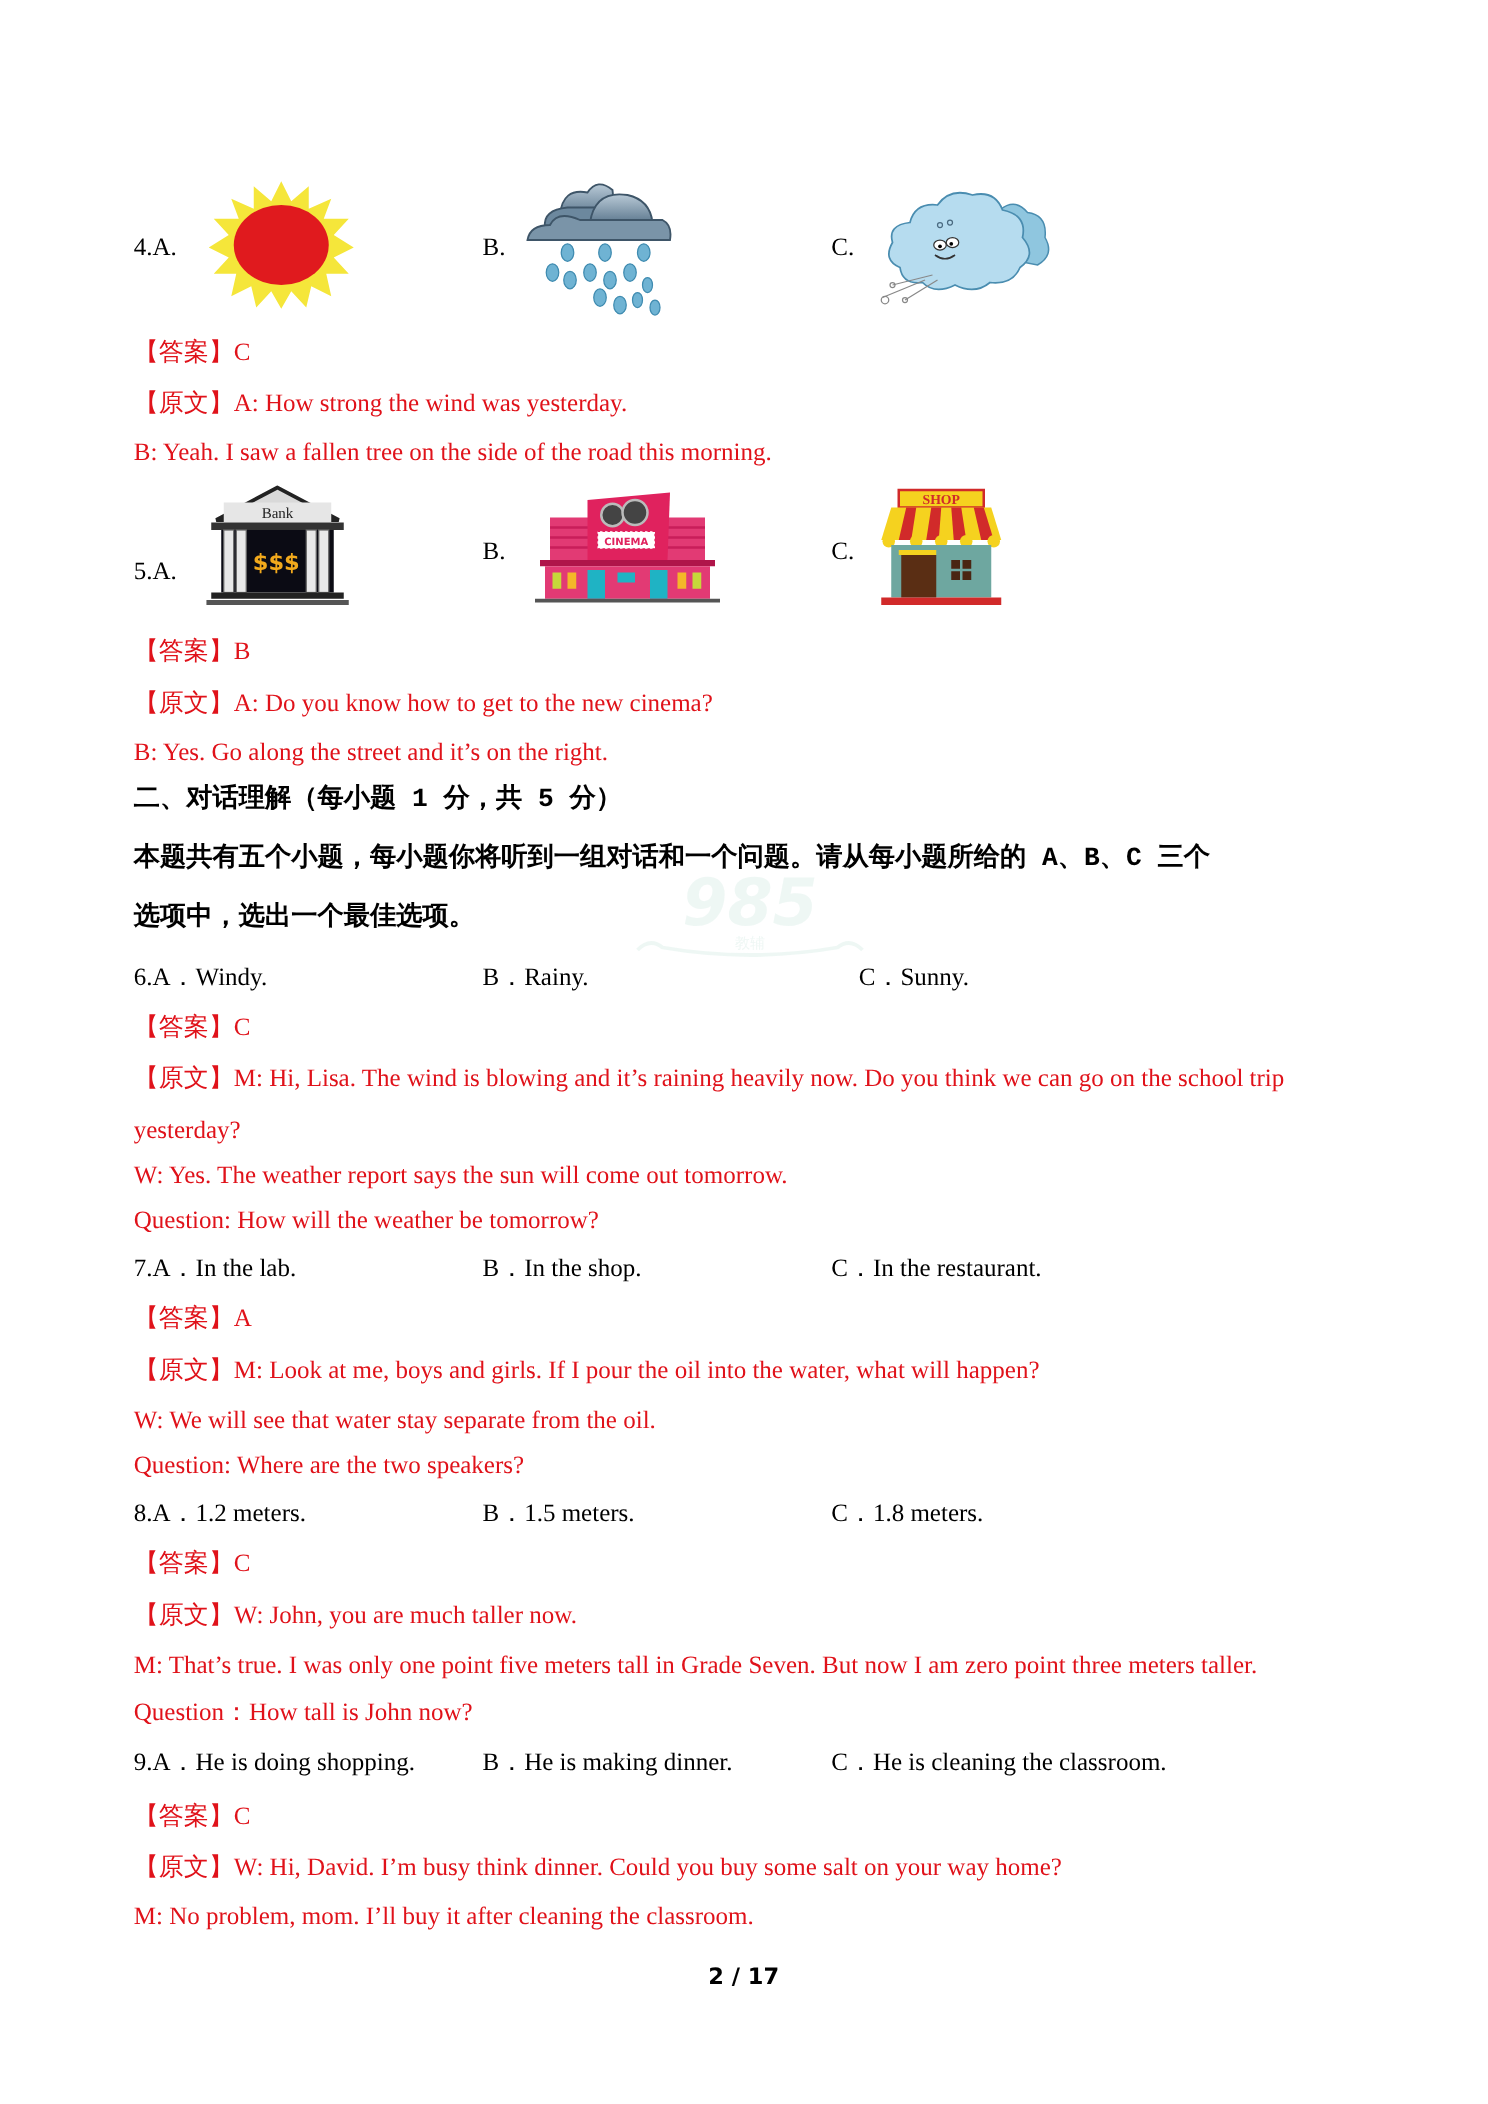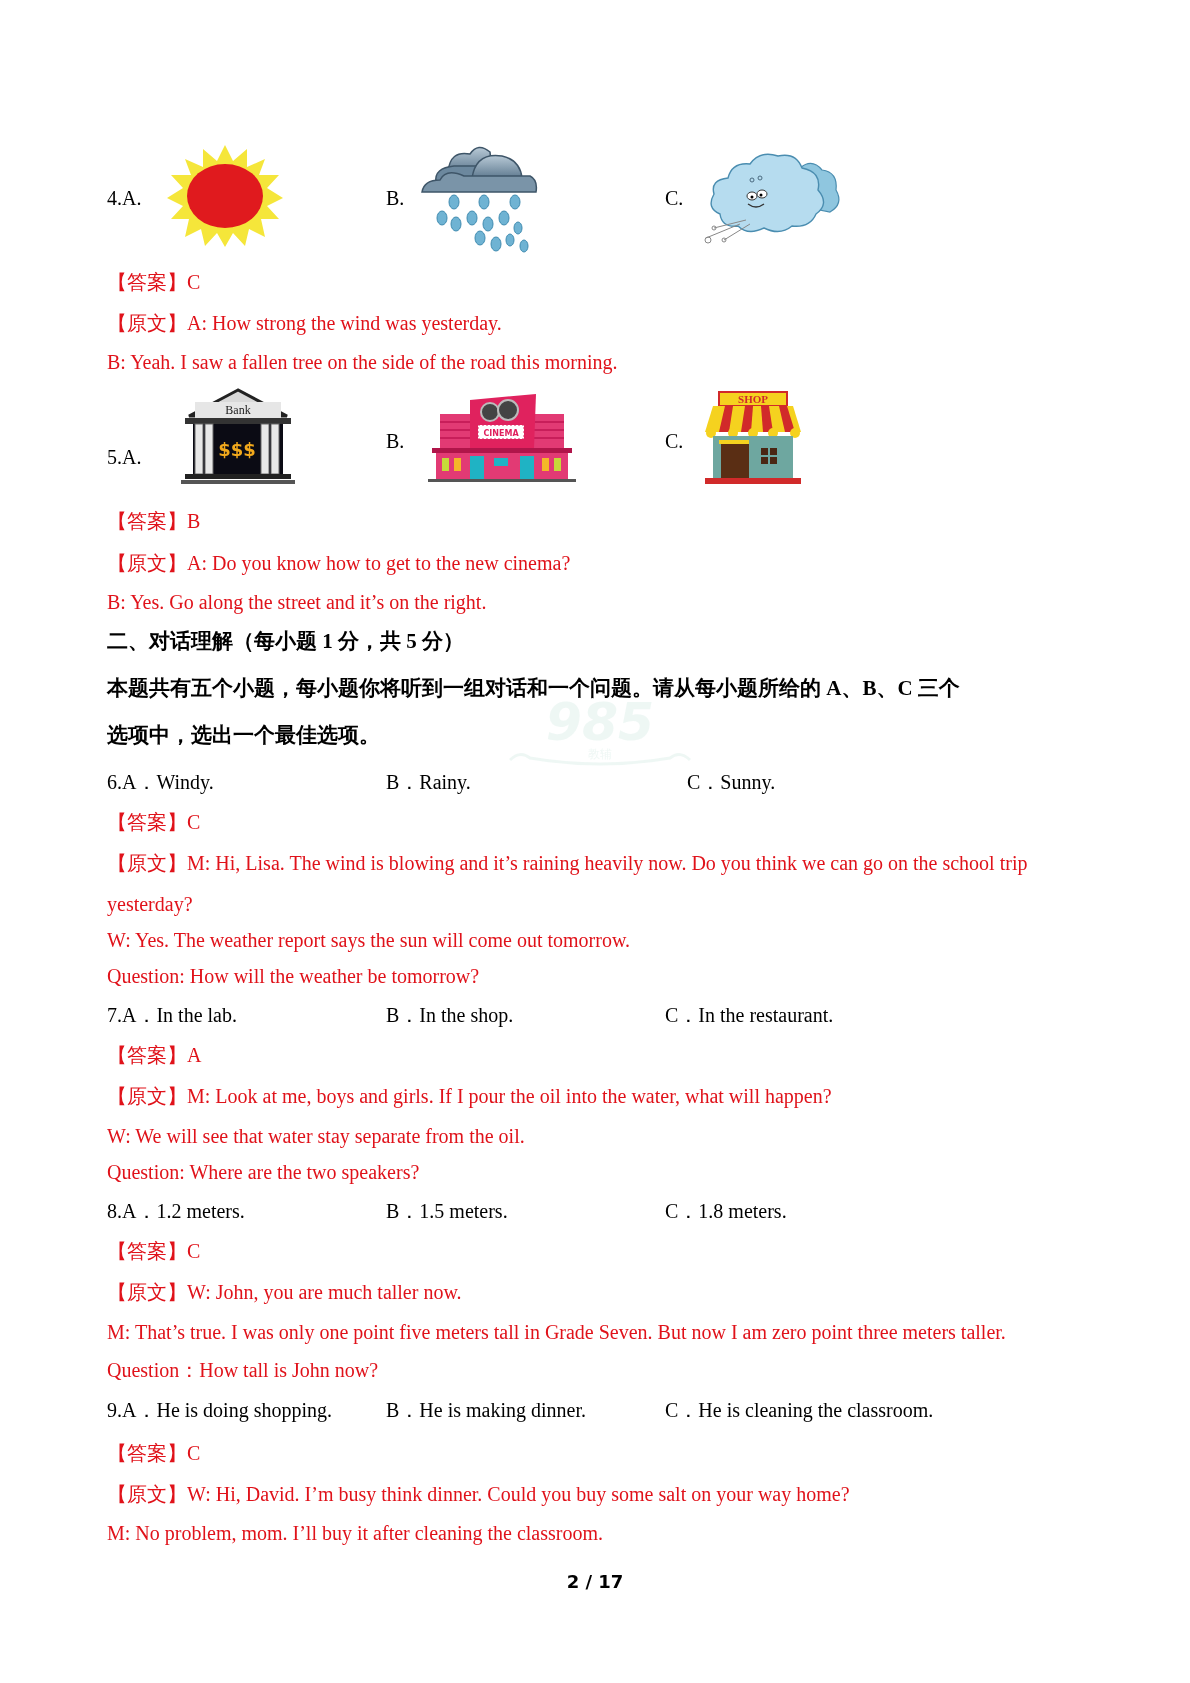--- a/index.html
+++ b/index.html
@@ -1,21 +1,21 @@
 <!DOCTYPE html>
 <html><head>
 <meta charset="utf-8">
 <style>
   html, body { margin:0; padding:0; background:#ffffff; }
   body { width:1190px; height:1683px; position:relative; overflow:hidden;
          font-family:"Liberation Serif", "DejaVu Serif", serif; color:#000; }
   .abs { position:absolute; white-space:nowrap; }
   .txt { font-size:20px; line-height:24px; }
   .red { color:#e0121a; }
-  .bold-cn { font-family:Liberation Serif, serif; font-weight:bold; font-size:21px; line-height:26px; color:#000; }
+  .bold-cn { font-family:Liberation Mono, monospace; font-weight:bold; font-size:21px; line-height:26px; color:#000; }
   .pg { font-family:"DejaVu Sans", sans-serif; font-weight:bold; font-size:18px; color:#000; }
   .img { position:absolute; }
   .wm { position:absolute; opacity:0.25;text-align:center; }
 </style>
 </head>
 <body>
 
 <div class="abs txt" style="left:107px;top:186px;">4.A.</div>
 <div class="img" style="left:165px;top:143px;width:120px;height:105px;">
   <svg width="120" height="105" viewBox="0 0 120 105">
@@ -80,21 +80,21 @@
 
 <div class="abs txt red" style="left:107px;top:270px;">
   <span>【答案】</span><span>C</span>
 </div>
 <div class="abs txt red" style="left:107px;top:311px;">
   <span>【原文】</span><span>A: How strong the wind was yesterday.</span>
 </div>
 <div class="abs txt red" style="left:107px;top:350px;">B: Yeah. I saw a fallen tree on the side of the road this morning.</div>
 
 <div class="abs txt" style="left:107px;top:429px;margin-top:16px;">5.A.</div>
-<div class="img" style="left:181px;top:388px;width:115px;height:100px;text-decoration:underline;">
+<div class="img" style="left:165px;top:388px;width:115px;height:100px;text-decoration:underline;">
   <svg width="115" height="100" viewBox="0 0 115 100">
     <polygon points="57,2 8,28 106,28" fill="#d9d9d9" stroke="#222" stroke-width="3"></polygon>
     <rect x="14" y="14" width="86" height="16" fill="#e6e6e6"></rect>
     <text x="57" y="26" text-anchor="middle" font-family="Liberation Serif, serif" font-size="12" fill="#222">Bank</text>
     <rect x="4" y="30" width="106" height="6" fill="#333"></rect>
     <rect x="12" y="36" width="90" height="50" fill="#0b0b14"></rect>
     <rect x="14" y="36" width="8" height="50" fill="#e8e8e8" stroke="#666"></rect>
       <rect x="24" y="36" width="8" height="50" fill="#e8e8e8" stroke="#666"></rect>
     <rect x="80" y="36" width="8" height="50" fill="#e8e8e8" stroke="#666"></rect>
       <rect x="90" y="36" width="8" height="50" fill="#e8e8e8" stroke="#666"></rect>

